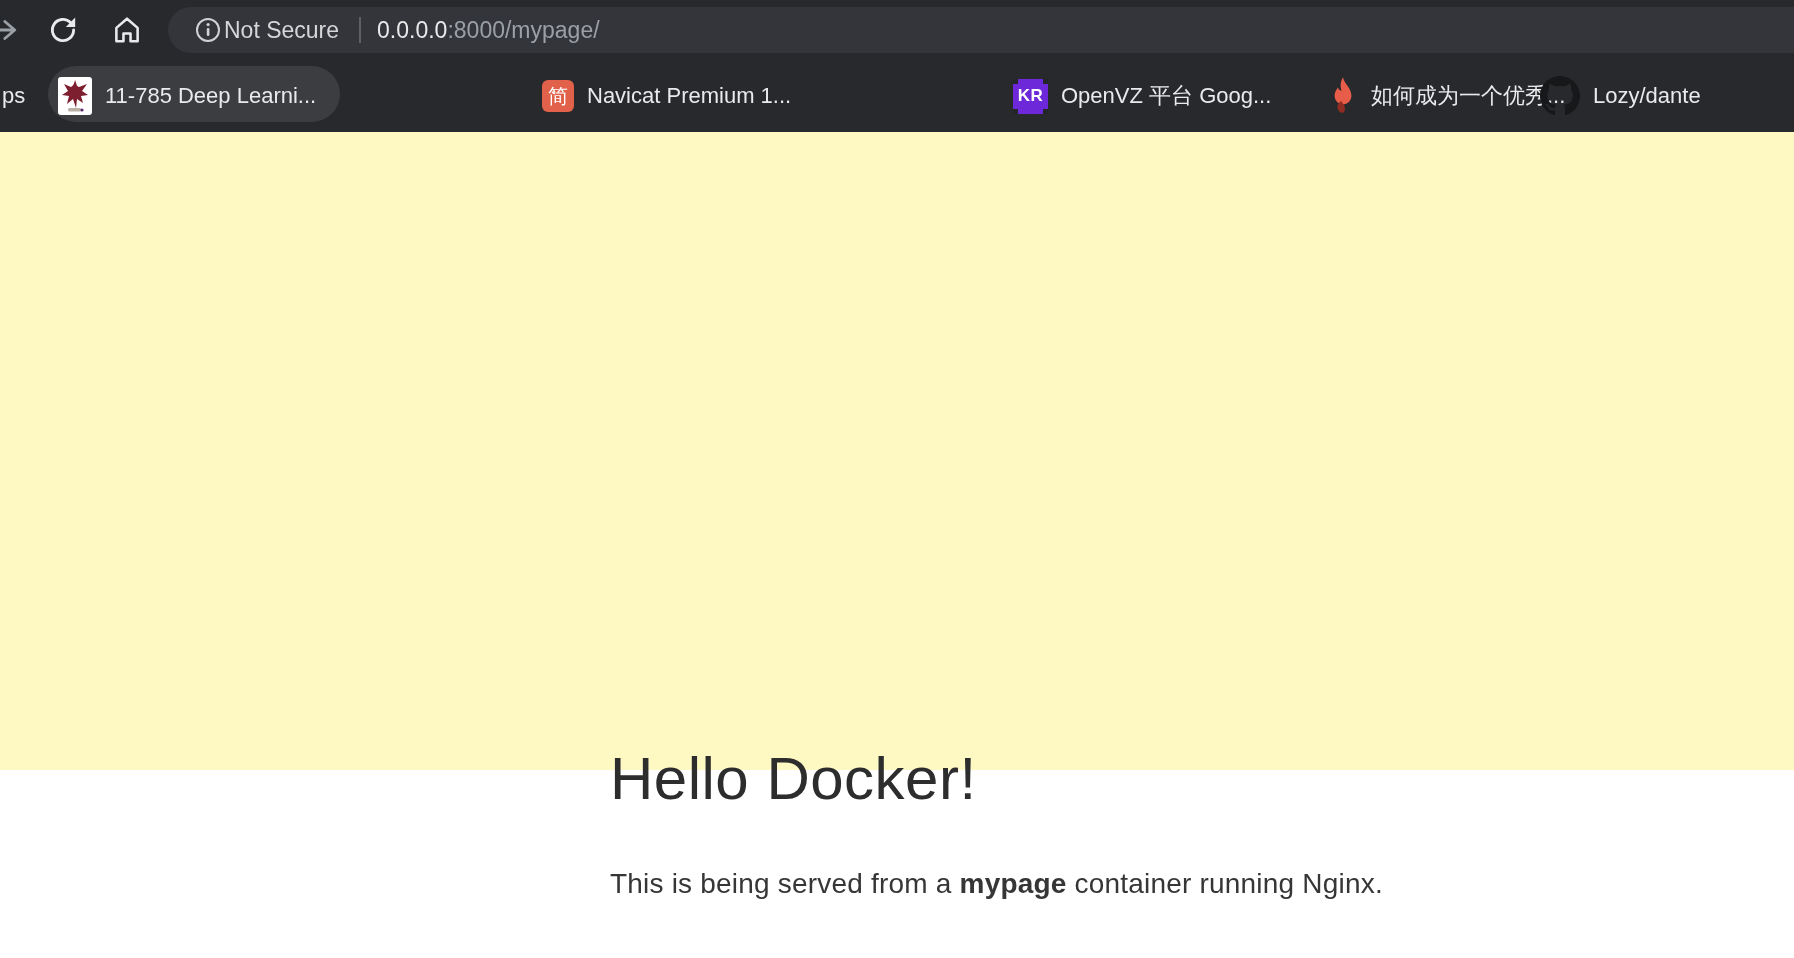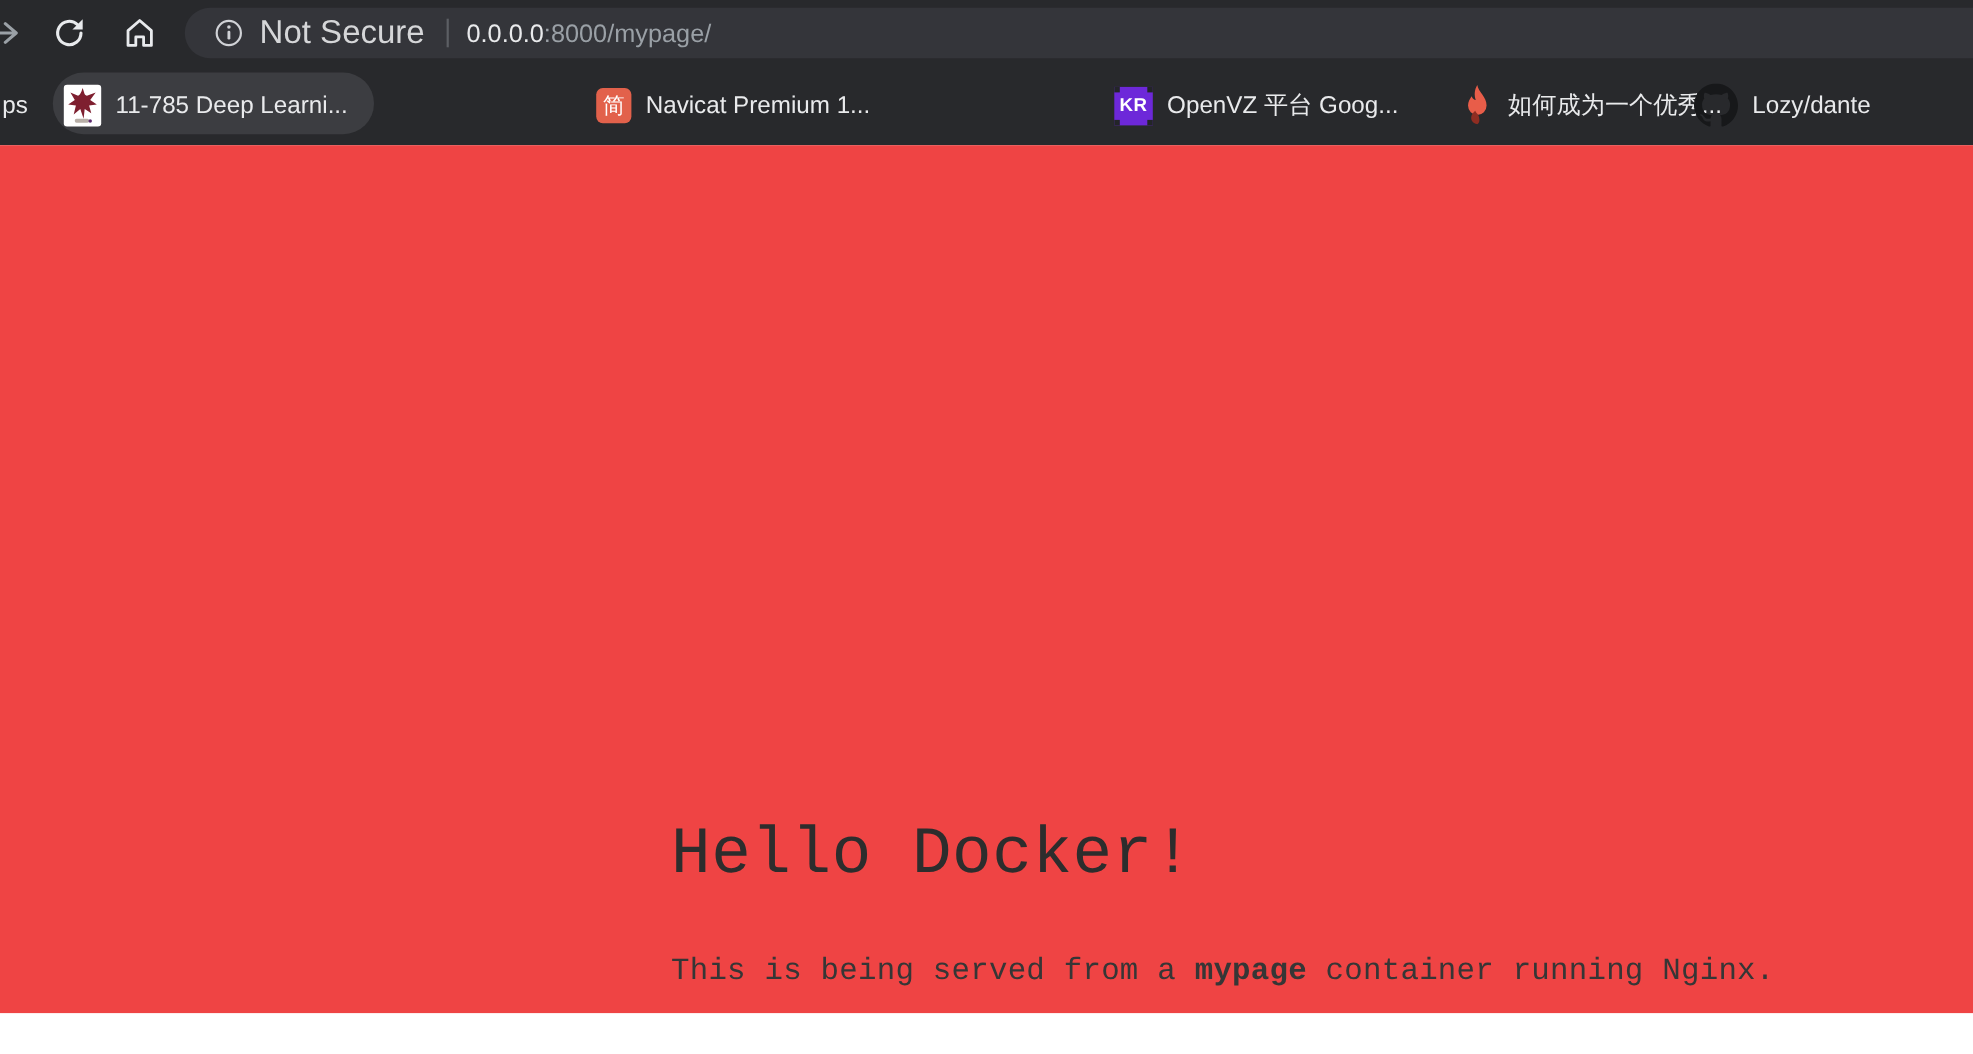--- a/index.html
+++ b/index.html
@@ -16,21 +16,21 @@
   .nav-forward { position:absolute; left:-15px; top:13px; width:34px; height:34px; }
   .reload-btn  { position:absolute; left:46px;  top:13px; width:34px; height:34px; cursor:pointer; }
   .home-btn    { position:absolute; left:110px; top:13px; width:34px; height:34px; cursor:pointer; }
 
   .omnibox {
     position:absolute; left:168px; top:7px; right:0; height:46px;
     background:#34353a; border-radius:23px 0 0 23px;
     display:flex; align-items:center;
   }
   .info-icon { margin-left:26px; width:28px; height:28px; flex:0 0 auto; }
-  .not-secure { color:#d5d6d8; font-size:30px; margin-left:14px; white-space:nowrap; }
+  .not-secure { color:#d5d6d8; font-size:23px; margin-left:2px; white-space:nowrap; }
   .omni-sep { width:2px; height:26px; background:#5c5f64; margin:0 16px 0 20px; }
   .url-host { color:#e9eaec; font-size:23px; white-space:nowrap; }
   .url-path { color:#9aa0a6; font-size:23px; white-space:nowrap; }
 
   
   .bookmarks { position:absolute; top:60px; left:0; width:100%; height:72px; }
   .bm-chip {
     position:absolute; left:48px; top:6px; width:292px; height:56px;
     background:#3c3d41; border-radius:28px;
   }
@@ -50,21 +50,21 @@
 
   .fav { flex:0 0 auto; display:flex; align-items:center; justify-content:center; }
   .fav-bird { width:34px; height:38px; background:#ffffff; border-radius:3px; position:relative; overflow:hidden; }
   .fav-jianshu { width:32px; height:32px; background:#e2614b; border-radius:6px; color:#fff; font-size:20px; }
   .fav-kr { width:35px; height:35px; background:#6d28d9; position:relative; color:#fff; font-size:17px; font-weight:bold; letter-spacing:0.5px; }
   .fav-kr .dot { position:absolute; width:5px; height:5px; background:#232528; }
   .fav-kr .d1 { left:0; top:0; } .fav-kr .d2 { right:0; top:0; }
   .fav-kr .d3 { left:0; bottom:0; } .fav-kr .d4 { right:0; bottom:0; }
 
   
-  .content { position:absolute; top:132px; left:0; width:1794px; height:789px; background:#ef4444;font-family:Liberation Mono, monospace; }
+  .content { position:absolute; top:132px; left:0; width:1794px; height:638px; background:#fef9c3; }
   .hello-heading {
     position:absolute; left:610px; top:612px;
     font-size:60px; font-weight:300; letter-spacing:0.5px; color:#2d2d2d;
   }
   .served-line {
     position:absolute; left:610px; top:736px;
     font-size:28px; color:#363636; letter-spacing:0.2px;
   }
   .served-line b { font-weight:bold; }
 </style>

